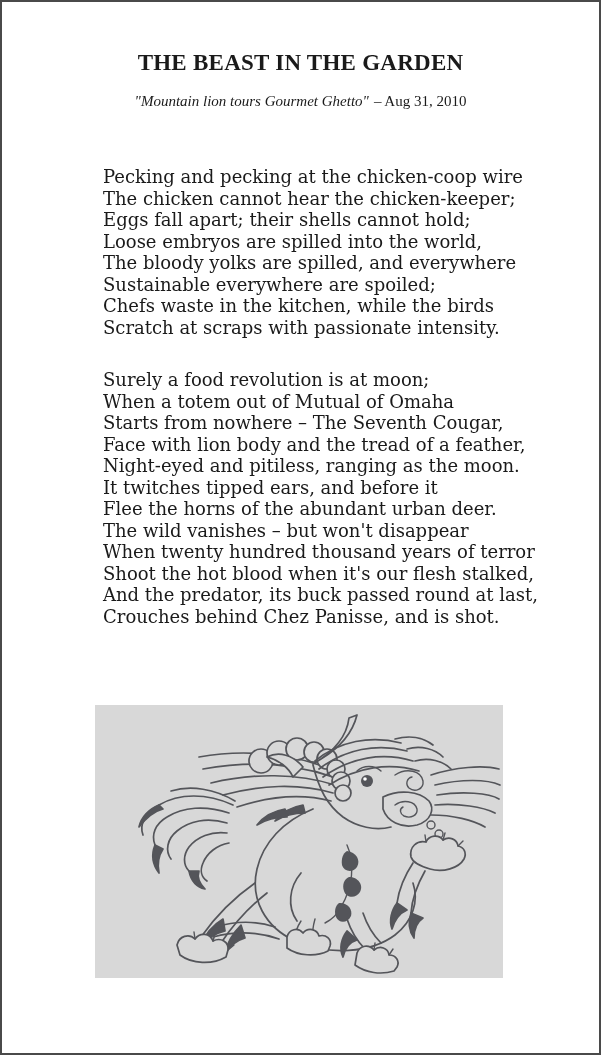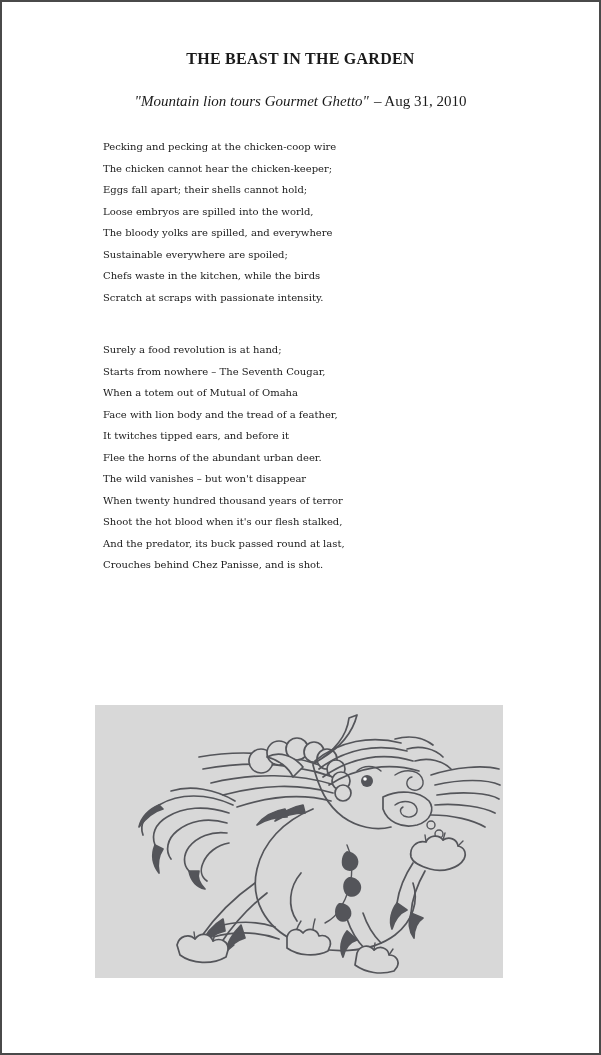--- a/index.html
+++ b/index.html
@@ -9,32 +9,32 @@
     background:#ffffff;
     border:2px solid #4a4a4a;
     position:relative;
     font-family:"Liberation Serif",serif;
     color:#1a1a1a;
     overflow:hidden;
   }
   .title{
     position:absolute;top:48px;left:0;width:100%;
     margin:0;text-align:center;
-    font-size:16px;font-weight:bold;letter-spacing:.25px;
+    font-size:23px;font-weight:bold;letter-spacing:.25px;
   }
   .subtitle{
     position:absolute;top:91px;left:0;width:100%;
     margin:0;text-align:center;font-size:15px;
   }
   .subtitle .quote{font-style:italic;font-weight:500;}
   .subtitle .date{margin-left:5px;text-align:center;}
   .poem{
-    position:absolute;top:134px;left:101px;
+    position:absolute;top:164px;left:101px;
     font-family:"DejaVu Serif",serif;
-    font-size:10px;line-height:21.5px;
+    font-size:18px;line-height:21.5px;
   }
   .stanza{margin:0 0 31px 0;}
   .line{white-space:nowrap;}
   .illustration{
     position:absolute;left:93px;top:703px;
     width:408px;height:273px;margin:0;
     background:#d8d8d8;
   }
   .illustration svg{display:block;}
 </style>
@@ -50,24 +50,25 @@
     <div class="line">Pecking and pecking at the chicken-coop wire</div>
     <div class="line">The chicken cannot hear the chicken-keeper;</div>
     <div class="line">Eggs fall apart; their shells cannot hold;</div>
     <div class="line">Loose embryos are spilled into the world,</div>
     <div class="line">The bloody yolks are spilled, and everywhere</div>
     <div class="line">Sustainable everywhere are spoiled;</div>
     <div class="line">Chefs waste in the kitchen, while the birds</div>
     <div class="line">Scratch at scraps with passionate intensity.</div>
   </div>
   <div class="stanza">
-    <div class="line">Surely a food revolution is at hand;</div>
+    <div class="line">Surely a food revolution is at moon;</div>
+    <div class="line">When a totem out of Mutual of Omaha</div>
     <div class="line">Starts from nowhere – The Seventh Cougar,</div>
-    <div class="line">When a totem out of Mutual of Omaha</div>
     <div class="line">Face with lion body and the tread of a feather,</div>
+    <div class="line">Night-eyed and pitiless, ranging as the moon.</div>
     <div class="line">It twitches tipped ears, and before it</div>
     <div class="line">Flee the horns of the abundant urban deer.</div>
     <div class="line">The wild vanishes – but won't disappear</div>
     <div class="line">When twenty hundred thousand years of terror</div>
     <div class="line">Shoot the hot blood when it's our flesh stalked,</div>
     <div class="line">And the predator, its buck passed round at last,</div>
     <div class="line">Crouches behind Chez Panisse, and is shot.</div>
   </div>
 </div>
 

